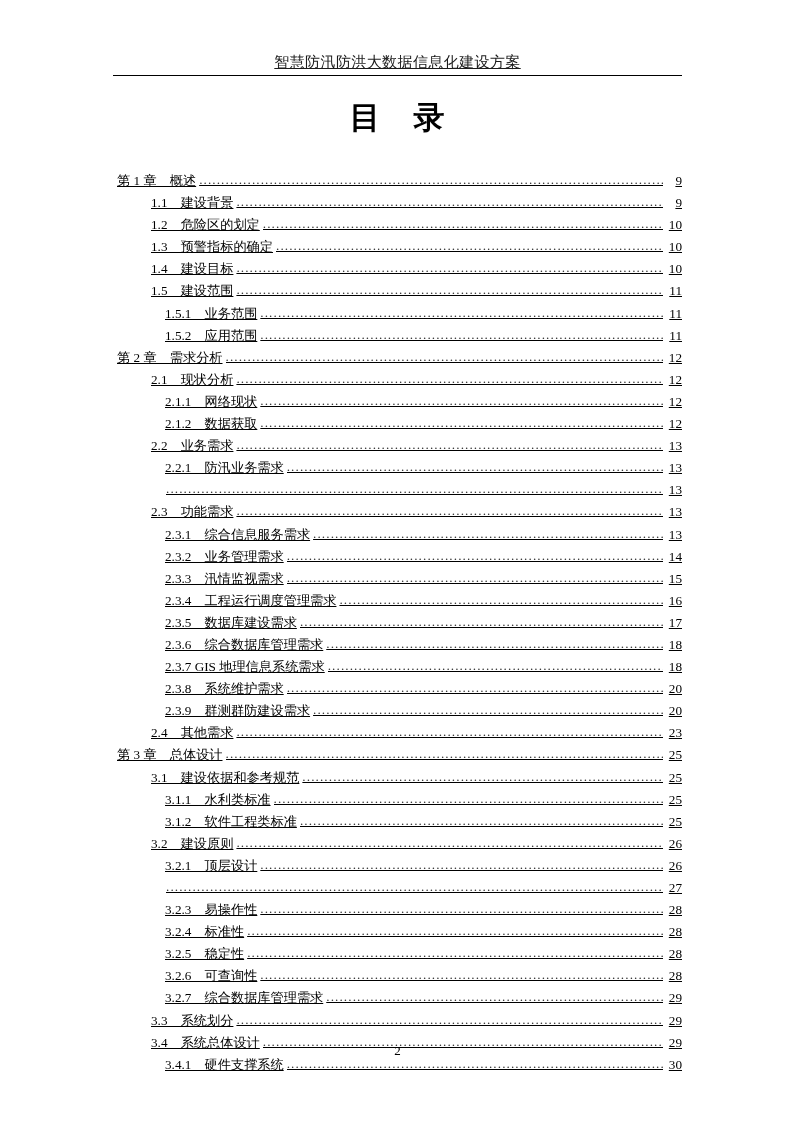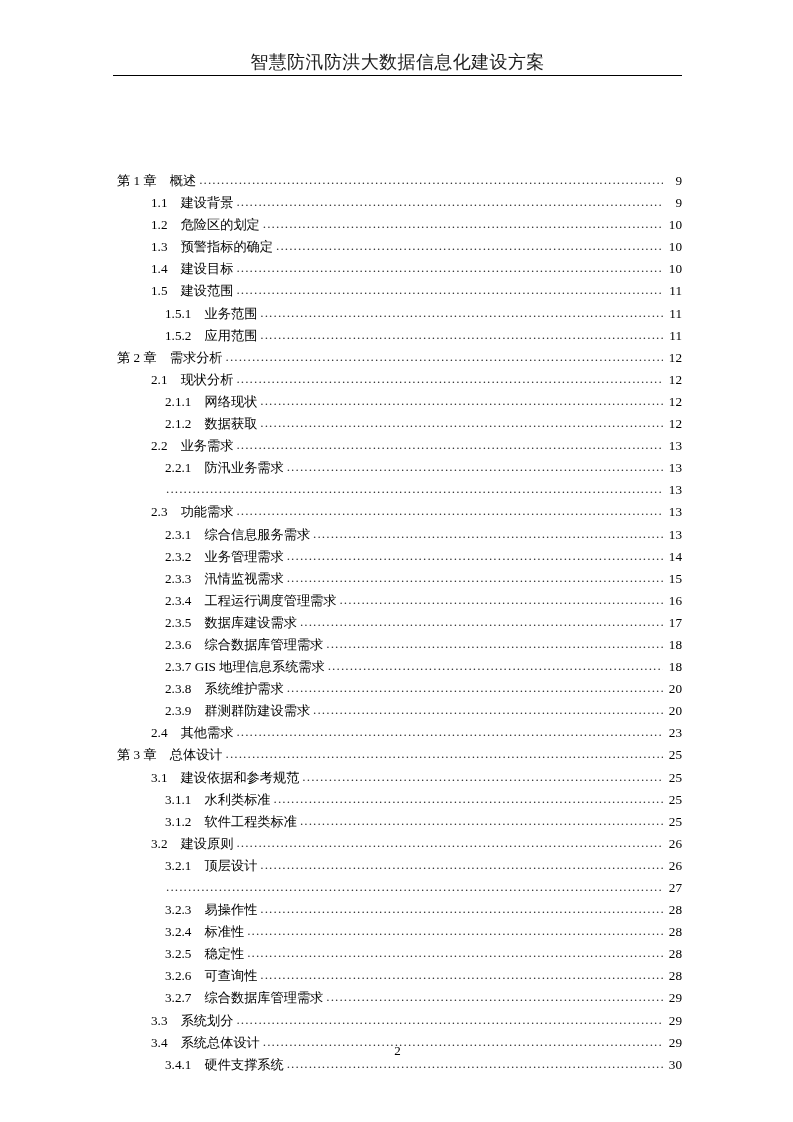--- a/index.html
+++ b/index.html
@@ -25,25 +25,26 @@
 
   
   .doc-header {
     position: absolute;
     left: 113px;
     top: 54px;
     width: 569px;
     text-align: center;
   }
   .doc-header .header-text {
-    font-size: 18px;
+    font-size: 15px;
     line-height: 16px;
     letter-spacing: 0.4px;
     color: #1a1a1a;
     display: block;
+    text-decoration: underline;
   }
   .header-rule {
     position: absolute;
     left: 113px;
     top: 75px;
     width: 569px;
     height: 0;
     border-top: 1.4px solid #000;
   }
 
@@ -61,20 +62,21 @@
     color: #000;
     font-family: "Liberation Serif", "DejaVu Serif", serif;
   }
 
   
   .toc {
     position: absolute;
     left: 113px;
     top: 170px;
     width: 569px;
+    text-decoration: underline;
   }
   .toc-entry {
     display: flex;
     align-items: baseline;
     font-size: 13.2px;
     line-height: 22.1px;
     height: 22.1px;
     color: #000;
     white-space: nowrap;
   }
@@ -121,20 +123,21 @@
 </head>
 <body>
 
 <div class="page">
 
   <div class="doc-header">
     <span class="header-text">智慧防汛防洪大数据信息化建设方案</span>
   </div>
   <div class="header-rule"></div>
 
+  <div class="toc-title">目　录</div>
 
   <div class="toc" id="toc-list">
       <div class="toc-entry lvl1">
         <span class="label">第 1 章　概述</span>
         <span class="leader">...................................................................................................................................................................................................................................................................</span>
         <span class="pageno">9</span>
       </div>
       <div class="toc-entry lvl2">
         <span class="label">1.1　建设背景</span>
         <span class="leader">...................................................................................................................................................................................................................................................................</span>

